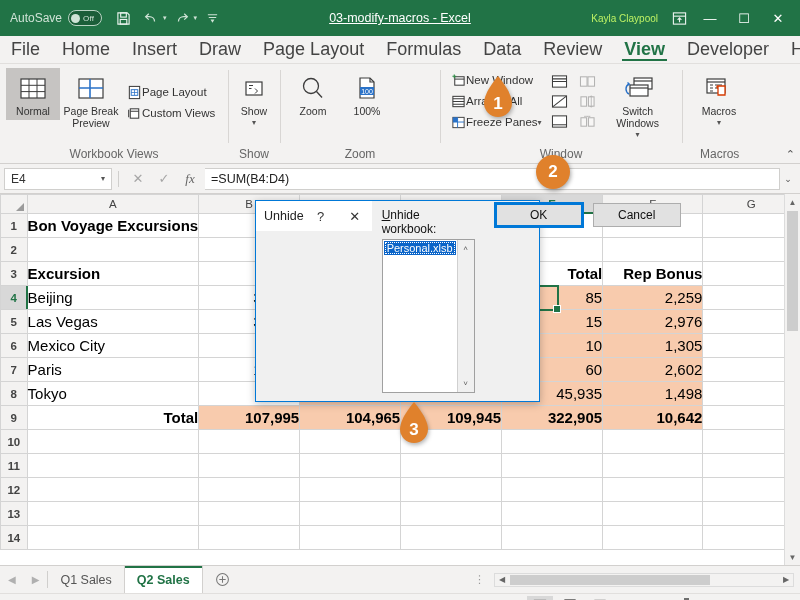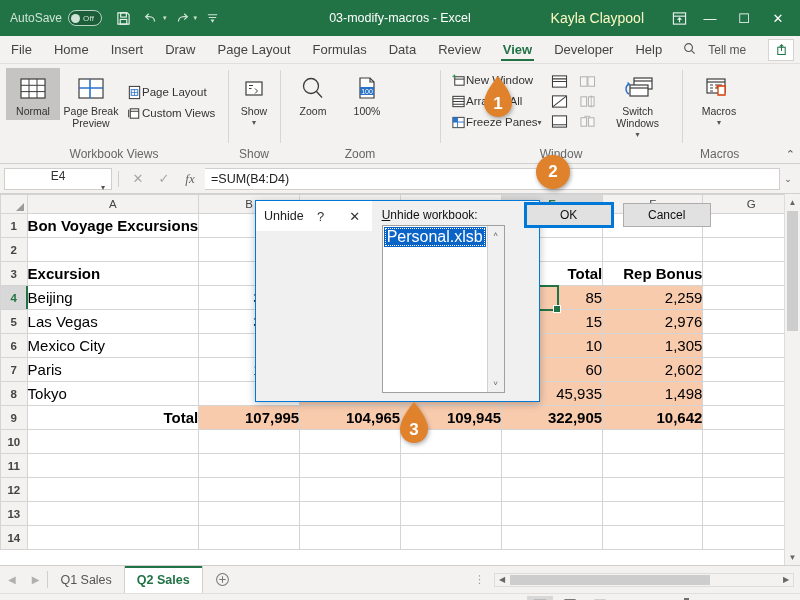--- a/index.html
+++ b/index.html
@@ -28,39 +28,39 @@
   .toggle .knob { width:9px; height:9px; border-radius:50%; background:#cfe3d6; }
   .toggle .off { font-size:8px; color:#cfe3d6; letter-spacing:.2px;}
   .qbtn {
     width:26px;height:26px;display:flex;align-items:center;justify-content:center;
     color:#eaf3ee;
   }
   .qbtn svg { display:block; }
   .caret-mini { font-size:7px; margin-left:-3px; color:#cfe3d6;}
   .title-center {
     position:absolute; left:0; right:0; text-align:center;
-    font-size:12.5px; color:#fff; pointer-events:none;
+    font-size:12.5px; color:#fff; pointer-events:none;text-decoration:underline;
   }
   .title-right {
     margin-left:auto; display:flex; align-items:center; gap:2px; padding-right:6px;
     position:relative; z-index:2;
   }
-  .username { font-size:14px; color:#fef9c3; margin-right:20px; }
+  .username { font-size:10px; color:#bef264; margin-right:6px; }
   .winbtn {
     width:32px;height:28px;display:flex;align-items:center;justify-content:center;
     color:#fff; font-size:13px;
   }
 
   
   .tabbar {
     height:28px; background:#f3f2f1; display:flex; align-items:stretch;
     border-bottom:1px solid #e1dfdd; position:relative;
   }
   .tab {
-    padding:0 11px; display:flex; align-items:center; font-size:13px;
+    padding:0 11px; display:flex; align-items:center; font-size:18px;
     color:#444; position:relative; white-space:nowrap;
   }
   .tab.active { color:#217346; font-weight:bold; }
   .tab.active::after {
     content:""; position:absolute; left:9px; right:9px; bottom:2px;
     height:2.5px; background:#217346;
   }
   .tellme { display:flex; align-items:center; gap:12px; padding:0 10px; color:#555;}
   .share-btn {
     margin-left:auto; margin-right:6px; width:26px; height:22px; align-self:center;
@@ -101,21 +101,21 @@
     position:absolute; right:5px; bottom:2px; font-size:11px; color:#555;
   }
 
   
   .formulabar {
     height:30px; background:#f3f2f1; display:flex; align-items:center;
     padding:3px 4px; gap:0; border-bottom:1px solid #d2d0ce;
   }
   .namebox {
     width:108px; height:22px; background:#fff; border:1px solid #d0cfcd;
-    display:flex; align-items:center; padding:0 6px; font-size:12px; color:#333;flex-direction:column;
+    display:flex; align-items:center; padding:0 6px; font-size:12px; color:#333;
   }
   .namebox .nb-caret { margin-left:auto; font-size:8px; color:#555;}
   .fb-divider { width:1px; height:16px; background:#d0cfcd; margin:0 6px; }
   .fb-btns { display:flex; align-items:center; gap:0; }
   .fb-btn {
     width:26px; height:22px; display:flex; align-items:center; justify-content:center;
     color:#a6a6a6; font-size:13px;
   }
   .fx { font-style:italic; font-family:"Liberation Serif",serif; color:#666; }
   .fb-input {
@@ -226,21 +226,21 @@
     font-size:13px; color:#333;}
   .dlg-body { flex:1; padding:7px 10px 0 10px; display:flex; flex-direction:column; }
   .dlg-label { font-size:12px; color:#111; margin-bottom:3px; }
   .dlg-label u { text-decoration:underline; }
   .listbox {
     flex:1; background:#fff; border:1px solid #a0a0a0; display:flex; margin-bottom:8px;
     position:relative;
   }
   .list-items { flex:1; padding:1px; }
   .list-item-sel {
-    background:#0a64c8; color:#fff; font-size:16px; padding:1px 3px;
+    background:#0a64c8; color:#fff; font-size:11px; padding:1px 3px;
     outline:1px dotted #fff; outline-offset:-2px;
   }
   .lsb { width:17px; background:#f0f0f0; border-left:1px solid #d0d0d0; position:relative;}
   .lsb .la { height:17px; display:flex; align-items:center; justify-content:center;
     font-size:8px; color:#606060;}
   .lsb .la.bot{ position:absolute; bottom:0; left:0; right:0;}
   .dlg-footer { height:36px; display:flex; align-items:center; justify-content:flex-end;
     gap:10px; padding:0 10px 8px 10px; }
   .dbtn {
     width:88px; height:24px; background:#e1e1e1; border:1px solid #adadad;

